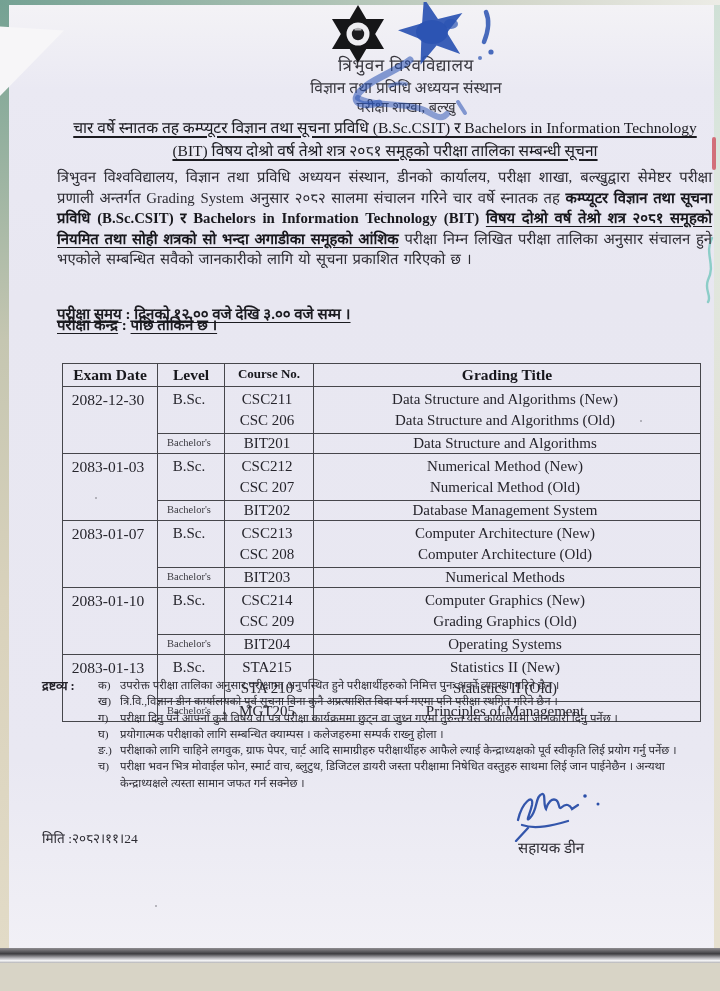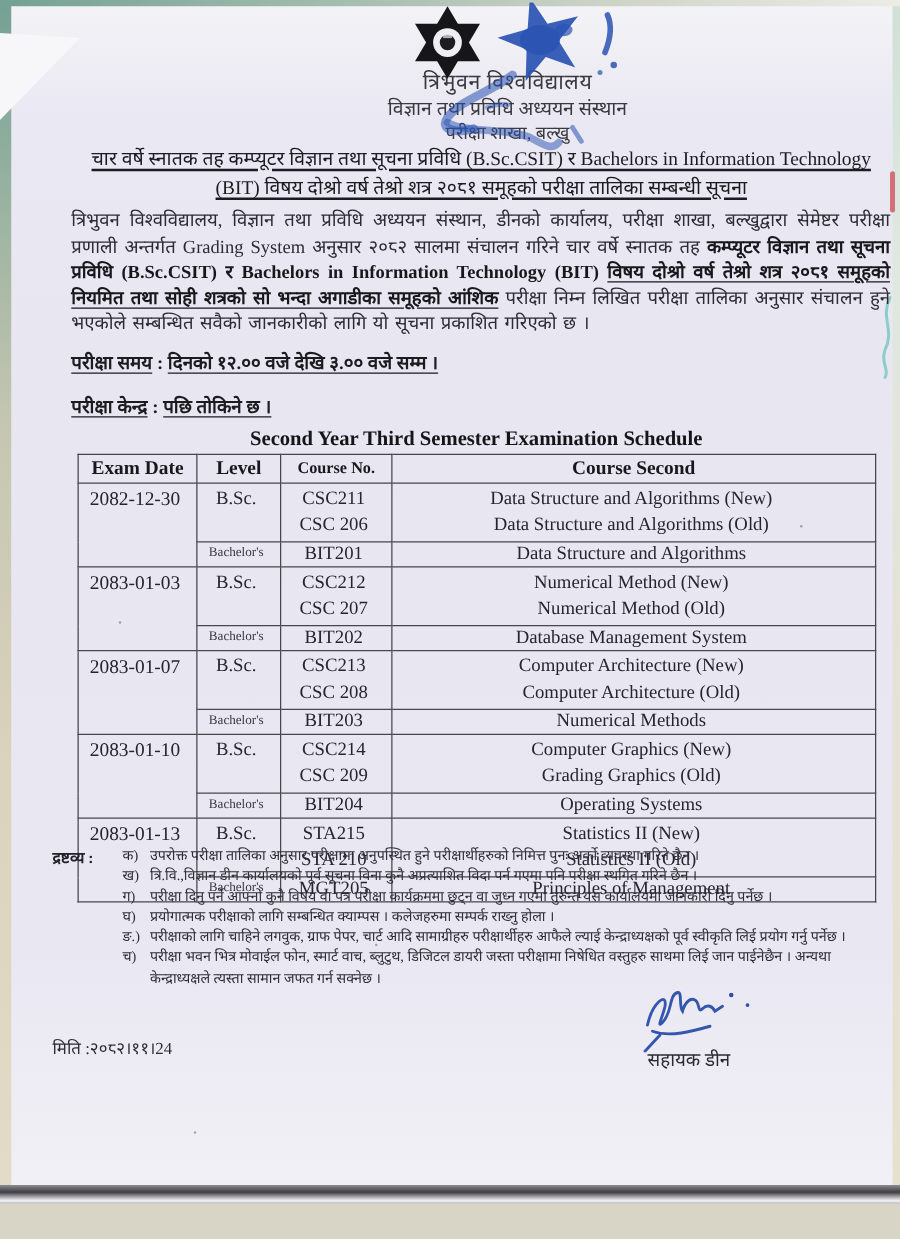--- a/index.html
+++ b/index.html
@@ -39,21 +39,21 @@
     text-decoration:underline;text-underline-offset:3px;text-decoration-thickness:1.5px;}
 
   
   .body-par{position:absolute;left:57px;top:167px;width:655px;
     font-size:14.8px;line-height:20.6px;text-align:justify;word-spacing:1.5px;color:#2c2b32;}
   .seg-bold{font-weight:bold;color:#17171c;}
   .seg-bold-ul{font-weight:bold;color:#17171c;text-decoration:underline;text-underline-offset:3px;}
 
   .kv-line{position:absolute;left:57px;font-size:15px;font-weight:bold;color:#1b1b20;}
   .kv-line .ul{text-decoration:underline;text-underline-offset:3px;text-decoration-thickness:1.4px;}
-  #exam-time{top:279px;} #exam-center{top:314px;}
+  #exam-time{top:303px;} #exam-center{top:314px;}
 
   
   .sched-title{position:absolute;left:62px;top:341px;width:638px;text-align:center;
     font-weight:bold;font-size:16.5px;color:#141419;}
   table.sched{position:absolute;left:62px;top:363px;width:639px;border-collapse:collapse;
     font-size:15px;color:#26252c;}
   table.sched td,table.sched th{border:1px solid #46464b;padding:0 12px 0 8px;text-align:center;vertical-align:top;}
   table.sched th{font-weight:bold;text-align:center;padding:2px 2px;color:#17171c;}
   th.c-date{width:90px;font-size:15.5px;}
   th.c-level{width:62px;font-size:15.5px;}
@@ -128,28 +128,27 @@
     </g>
   </svg>
 
   <div class="notice-title">चार वर्षे स्नातक तह कम्प्यूटर विज्ञान तथा सूचना प्रविधि (B.Sc.CSIT) र Bachelors in Information Technology (BIT) विषय दोश्रो वर्ष तेश्रो शत्र २०८१ समूहको परीक्षा तालिका सम्बन्धी सूचना</div>
 
   <div class="body-par"><span>त्रिभुवन विश्वविद्यालय, विज्ञान तथा प्रविधि अध्ययन संस्थान, डीनको कार्यालय, परीक्षा शाखा, बल्खुद्वारा सेमेष्टर परीक्षा प्रणाली अन्तर्गत Grading System अनुसार २०८२ सालमा संचालन गरिने चार वर्षे स्नातक तह </span><span class="seg-bold">कम्प्यूटर विज्ञान तथा सूचना प्रविधि (B.Sc.CSIT) र Bachelors in Information Technology (BIT) </span><span class="seg-bold-ul">विषय दोश्रो वर्ष तेश्रो शत्र २०८१ समूहको नियमित तथा सोही शत्रको सो भन्दा अगाडीका समूहको आंशिक</span><span> परीक्षा निम्न लिखित परीक्षा तालिका अनुसार संचालन हुने भएकोले सम्बन्धित सवैको जानकारीको लागि यो सूचना प्रकाशित गरिएको छ ।</span></div>
 
   <div class="kv-line" id="exam-time"><span class="ul">परीक्षा समय</span><span> : </span><span class="ul">दिनको १२.०० वजे देखि ३.०० वजे सम्म ।</span></div>
   <div class="kv-line" id="exam-center"><span class="ul">परीक्षा केन्द्र</span><span> : </span><span class="ul">पछि तोकिने छ ।</span></div>
 
-  <div class="sched-title">Second Year Third Semester Examination Schedule</div>
   <table class="sched">
     <thead>
       <tr>
         <th class="c-date">Exam Date</th>
         <th class="c-level">Level</th>
         <th class="c-no">Course No.</th>
-        <th class="c-title">Course Second</th>
+        <th class="c-title">Grading Title</th>
       </tr>
     </thead>
     <tbody>
         <tr class="row-bsc">
           <td class="cell-date" rowspan="2">2082-12-30</td>
           <td>B.Sc.</td>
           <td>
             <div>CSC211</div>
             <div>CSC 206</div>
           </td>

